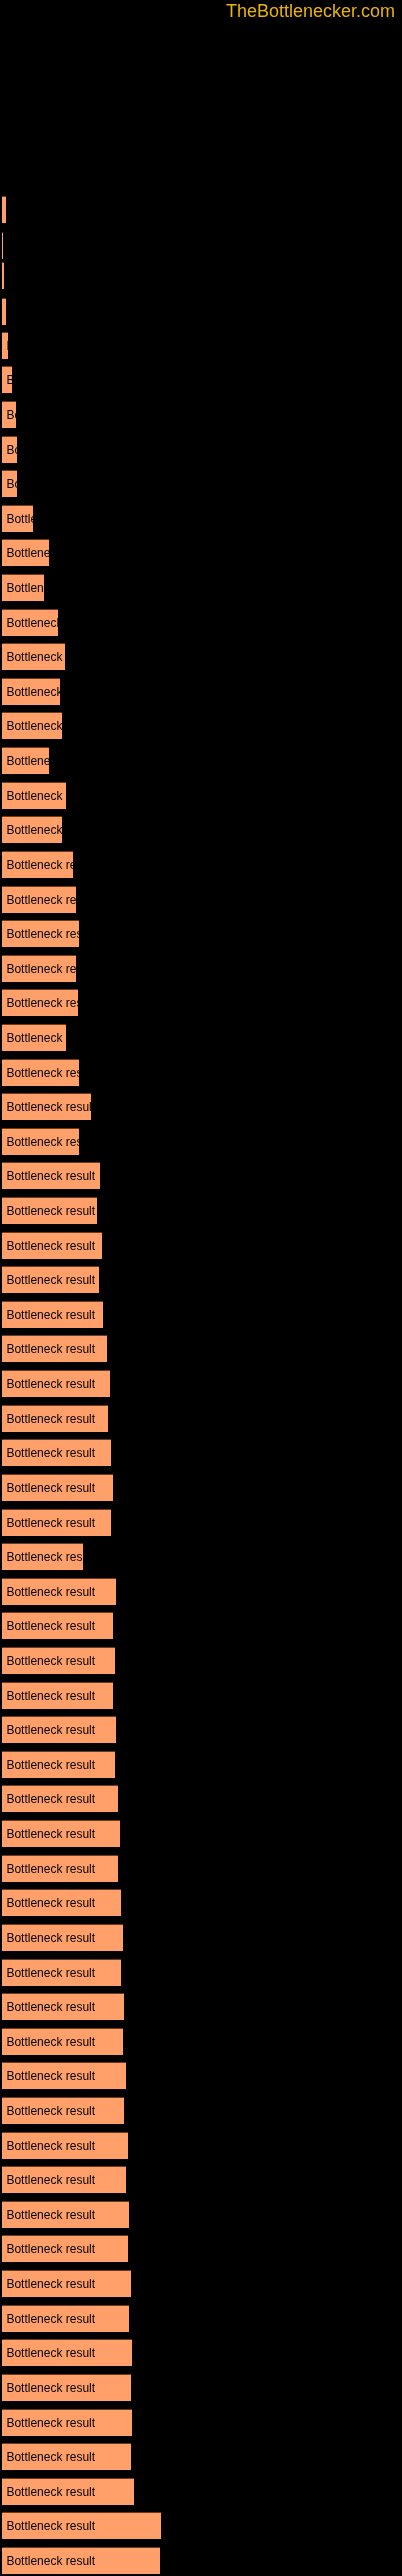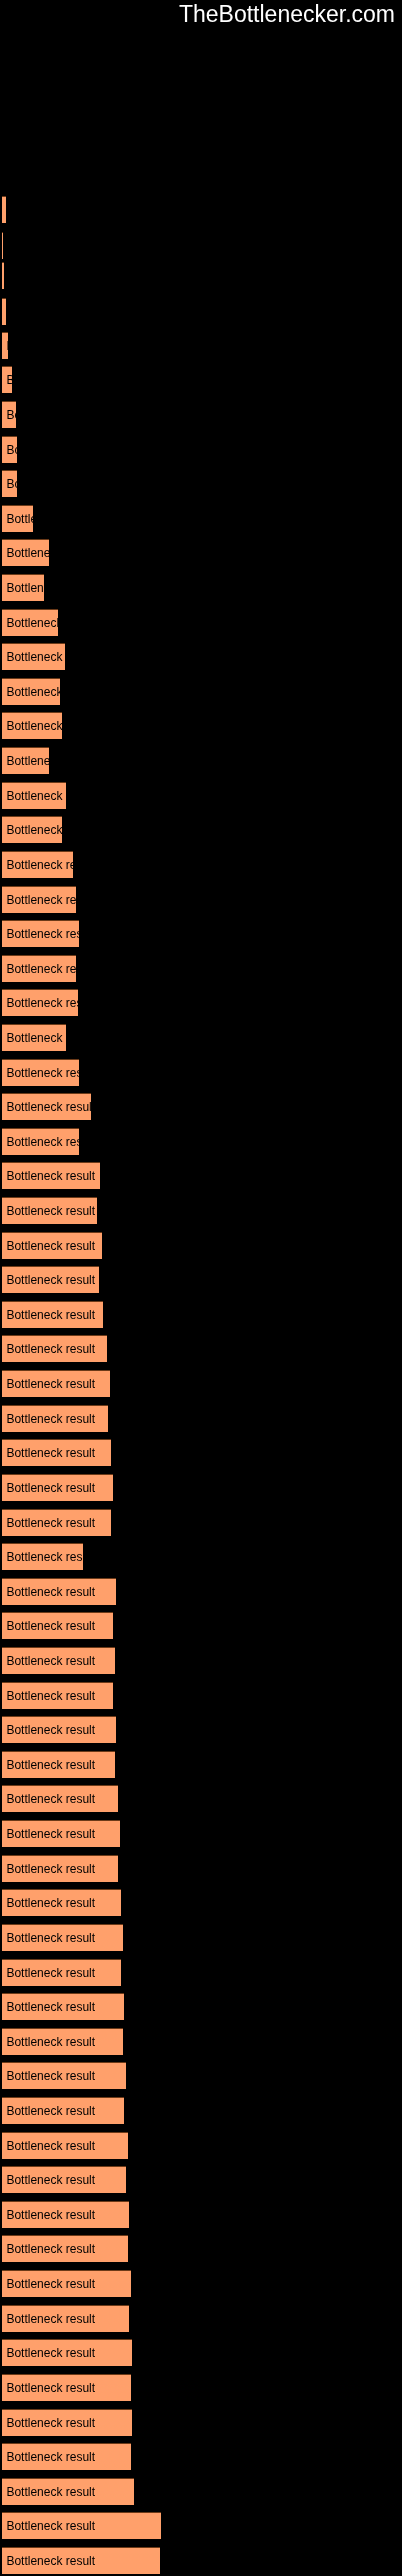--- a/index.html
+++ b/index.html
@@ -12,22 +12,22 @@
     height: 2576px;
     position: relative;
     overflow: hidden;
     font-family: "Liberation Sans", sans-serif;
     background: #000000;
   }
   #watermark {
     position: absolute;
     right: 8px;
     top: 0.8px;
-    font-size: 23px;
-    color: #ffffff;
+    font-size: 18px;
+    color: #eab308;
     letter-spacing: 0px;
     white-space: nowrap;
     font-family: "Liberation Sans", sans-serif;
   }
   #chart {
     position: absolute;
     left: 0;
     top: 0;
     width: 403px;
     height: 2576px;

